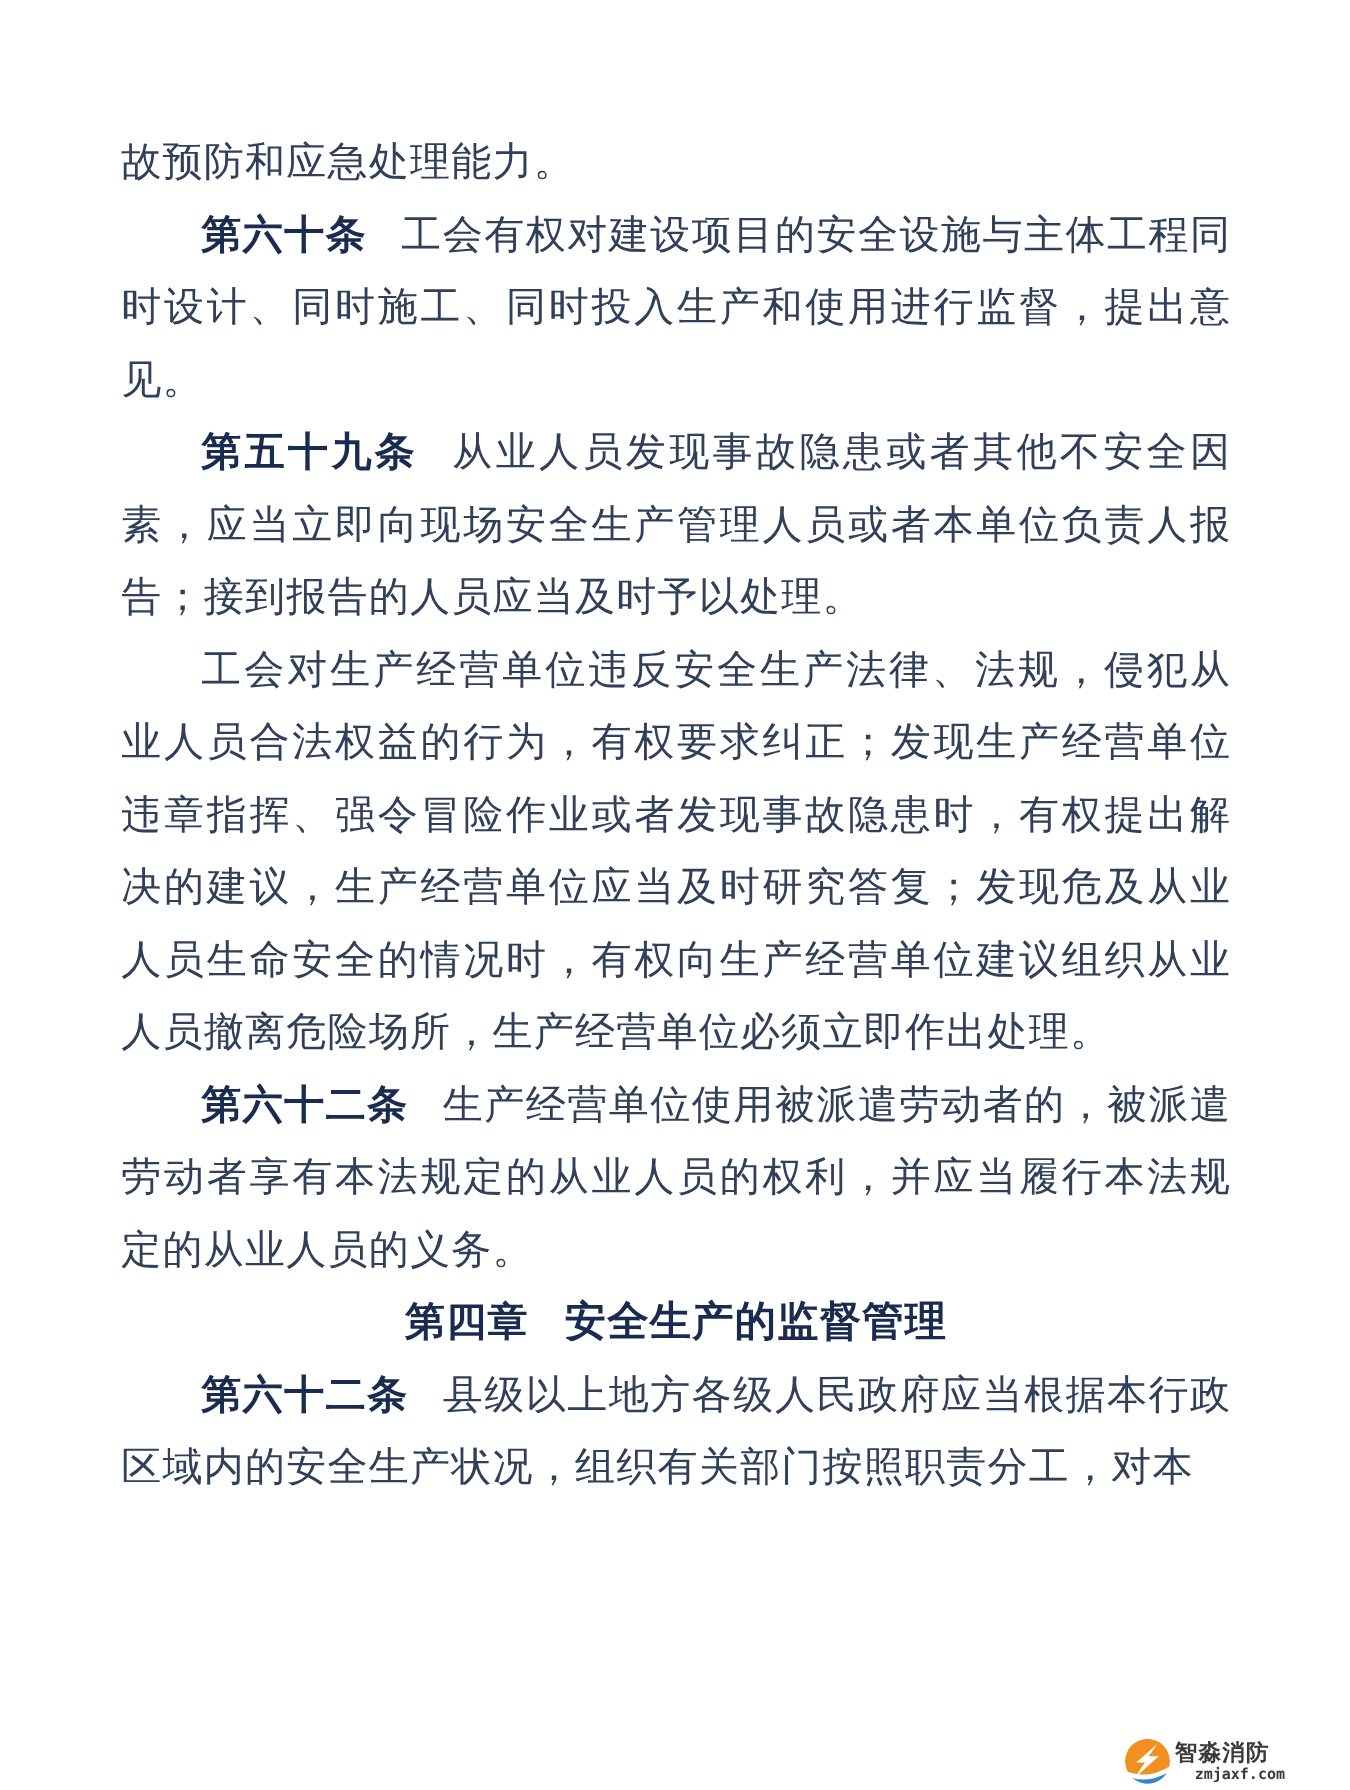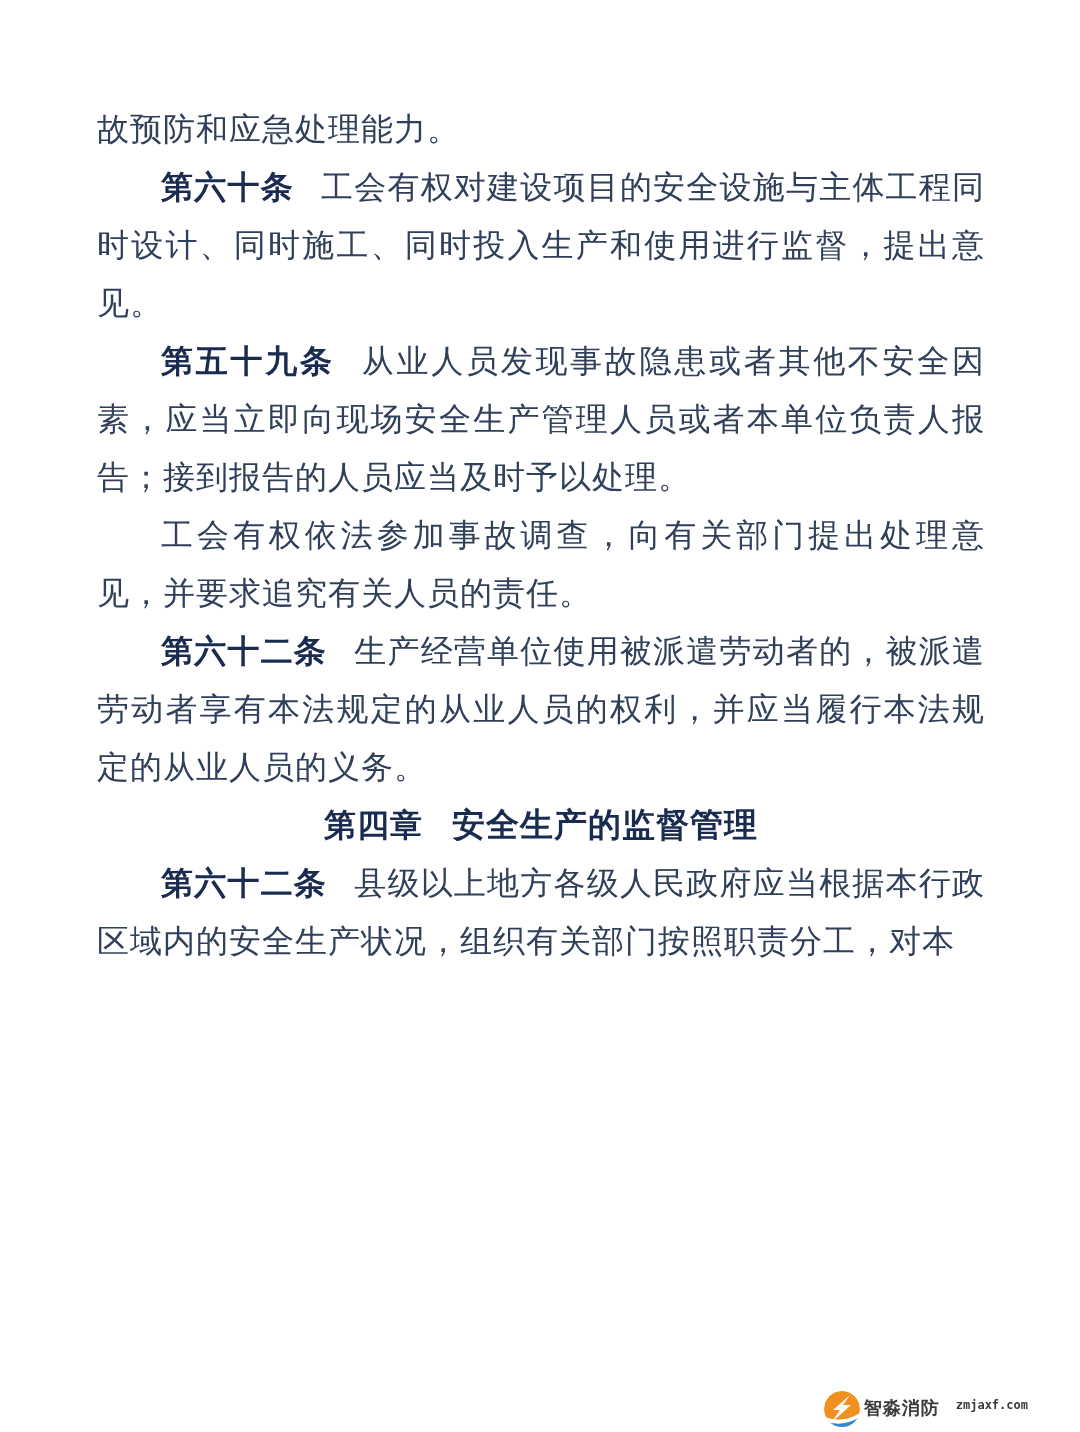--- a/index.html
+++ b/index.html
@@ -42,21 +42,21 @@
   .content p.chapter .lead { margin-right: 0.9em; font-size: 32px; }
   .watermark {
     position: absolute;
     right: 8px;
     bottom: 4px;
     display: flex;
     align-items: center;
     gap: 3px;
   }
   .wm-logo { width: 38px; height: 38px; display: block; }
-  .wm-text { display: flex; flex-direction: row; line-height: 1; }
+  .wm-text { display: flex; flex-direction: column; line-height: 1; }
   .wm-name {
     font-family: "Liberation Sans", "DejaVu Sans", sans-serif;
     font-weight: 700;
     font-size: 18px;
     letter-spacing: 1px;
     color: var(--wm-color, #3a3a3a);
     margin-bottom: 2px;
   }
   .wm-domain {
     font-family: "DejaVu Sans Mono", "Liberation Mono", monospace;
@@ -68,21 +68,21 @@
 </style>
 </head>
 <body>
 
 <div class="page">
 
   <div class="content" id="content">
       <p class="continuation">故预防和应急处理能力。</p>
       <p class="article"><span class="lead">第六十条</span>工会有权对建设项目的安全设施与主体工程同时设计、同时施工、同时投入生产和使用进行监督，提出意见。</p>
       <p class="article"><span class="lead">第五十九条</span>从业人员发现事故隐患或者其他不安全因素，应当立即向现场安全生产管理人员或者本单位负责人报告；接到报告的人员应当及时予以处理。</p>
-      <p class="indent">工会有权依法参加事故调查，向有关部门提出处理意见，并要求追究有关人员的责任。</p>
+      <p class="indent">工会对生产经营单位违反安全生产法律、法规，侵犯从业人员合法权益的行为，有权要求纠正；发现生产经营单位违章指挥、强令冒险作业或者发现事故隐患时，有权提出解决的建议，生产经营单位应当及时研究答复；发现危及从业人员生命安全的情况时，有权向生产经营单位建议组织从业人员撤离危险场所，生产经营单位必须立即作出处理。</p>
       <p class="article"><span class="lead">第六十二条</span>生产经营单位使用被派遣劳动者的，被派遣劳动者享有本法规定的从业人员的权利，并应当履行本法规定的从业人员的义务。</p>
       <p class="chapter"><span class="lead">第四章</span>安全生产的监督管理</p>
       <p class="article"><span class="lead">第六十二条</span>县级以上地方各级人民政府应当根据本行政区域内的安全生产状况，组织有关部门按照职责分工，对本</p>
     </div>
 
   <div class="watermark">
     <span>
       <svg class="wm-logo" viewBox="0 0 38 38" xmlns="http://www.w3.org/2000/svg">
         <defs>
             <clipPath id="logo-clip">

